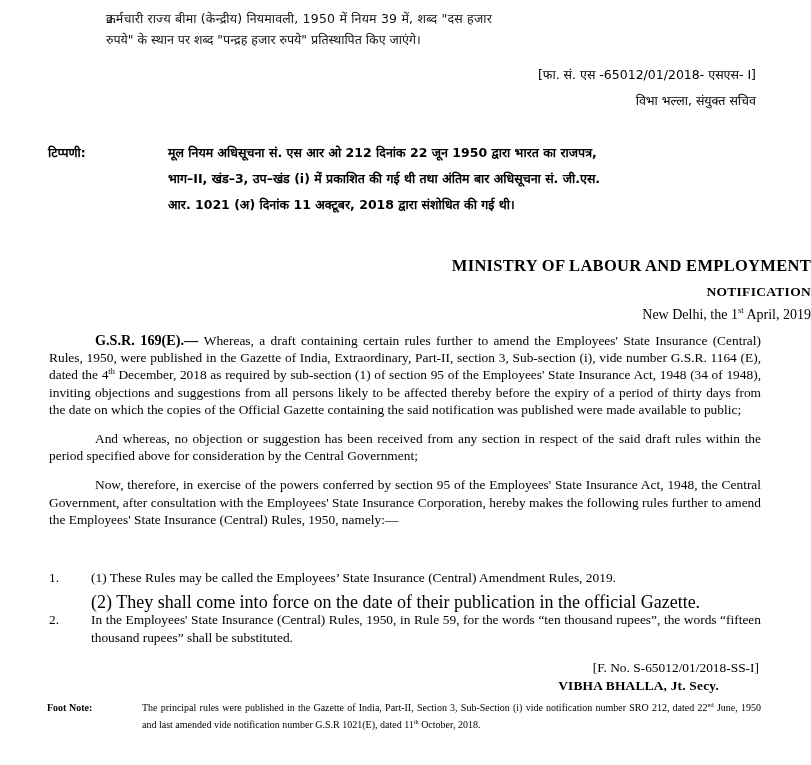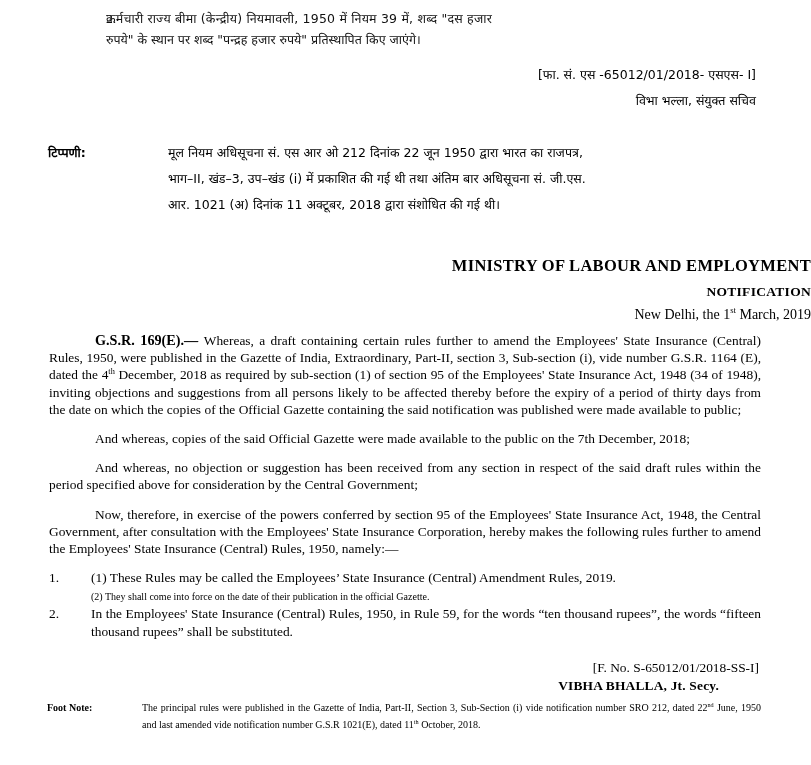--- a/index.html
+++ b/index.html
@@ -85,21 +85,21 @@
   .hi-note-label {
     flex: 0 0 76px;
     font-weight: 700;
   }
   .hi-note-body { flex: 1 1 auto; }
   .hi-note-body .nl {
     display: flex;
     justify-content: space-between;
     white-space: nowrap;
   }
-  .hi-note-body .nl.last { display: block; }
+  .hi-note-body .nl.last { display: block; font-weight: bold; }
 
   
   .center { text-align: right; }
   .h-ministry {
     position: absolute;
     left: 0; right: 0;
     top: 256px;
     font-size: 16.5px;
     font-weight: 700;
     letter-spacing: 0.3px;
@@ -148,23 +148,23 @@
   .ni {
     display: flex;
     align-items: flex-start;
     font-size: 13.4px;
     line-height: 17.2px;
   }
   .ni-num { flex: 0 0 42px; }
   .ni-text { flex: 1 1 auto; text-align: justify; }
   .ni-sub {
     margin-left: 42px;
-    font-size: 10px;
-    line-height: 17.2px;
-    margin-top: 2px;
+    font-size: 18px;
+    line-height: 17.2px;
+    margin-top: 8px;
     font-family: Liberation Serif, serif;
   }
 
   
   .sig-file {
     position: absolute;
     left: 0; right: 52px;
     top: 660px;
     text-align: right;
     font-size: 13.4px;
@@ -217,26 +217,25 @@
     <div class="hi-note-label">टिप्पणी:</div>
     <div class="hi-note-body">
       <div class="nl last">मूल नियम अधिसूचना सं. एस आर ओ 212 दिनांक 22 जून 1950 द्वारा भारत का राजपत्र,</div>
       <div class="nl last">भाग–II, खंड–3, उप–खंड (i) में प्रकाशित की गई थी तथा अंतिम बार अधिसूचना सं. जी.एस.</div>
       <div class="nl last">आर. 1021 (अ) दिनांक 11 अक्टूबर, 2018 द्वारा संशोधित की गई थी।</div>
     </div>
   </div>
 
   <div class="h-ministry center">MINISTRY OF  LABOUR AND EMPLOYMENT</div>
   <div class="h-notification center">NOTIFICATION</div>
-  <div class="h-date center"><span>New Delhi, the  1</span><sup>st</sup><span> March, 2019</span></div>
+  <div class="h-date center"><span>New Delhi, the  1</span><sup>st</sup><span> April, 2019</span></div>
 
   <div class="body-wrap">
     <p class="just para-gsr"><span class="gsr-lead">G.S.R.  169(E).— </span><span>Whereas, a draft containing certain rules further to amend the Employees' State Insurance (Central) Rules, 1950, were published in the Gazette of India, Extraordinary, Part-II, section  3, Sub-section (i), vide number G.S.R. 1164 (E), dated the 4</span><sup>th</sup><span> December, 2018 as required by sub-section (1) of section 95 of the Employees' State Insurance Act, 1948 (34 of 1948), inviting objections and suggestions from all persons likely to be affected thereby before the expiry of a period of thirty days from the date on which the copies of the Official Gazette containing the said notification was published were made available to public;</span></p>
 
-    <p class="just para-ind">And whereas, copies of the said Official Gazette were made available to the public on the 7th December, 2018;</p>
 
     <p class="just para-ind">And whereas, no objection or suggestion has been received from any section in respect of the said draft rules within the period specified above for consideration by the Central Government;</p>
 
     <p class="just para-ind">Now, therefore, in exercise of the powers conferred by section 95 of the Employees' State Insurance Act, 1948, the Central Government, after consultation with the Employees' State Insurance Corporation, hereby makes the following rules further to amend the Employees' State Insurance (Central) Rules, 1950, namely:—</p>
   </div>
 
   <div class="num-list">
     <div class="ni">
       <div class="ni-num">1.</div>
       <div class="ni-text">(1)  These Rules may be called the Employees’ State Insurance (Central) Amendment Rules, 2019.</div>

